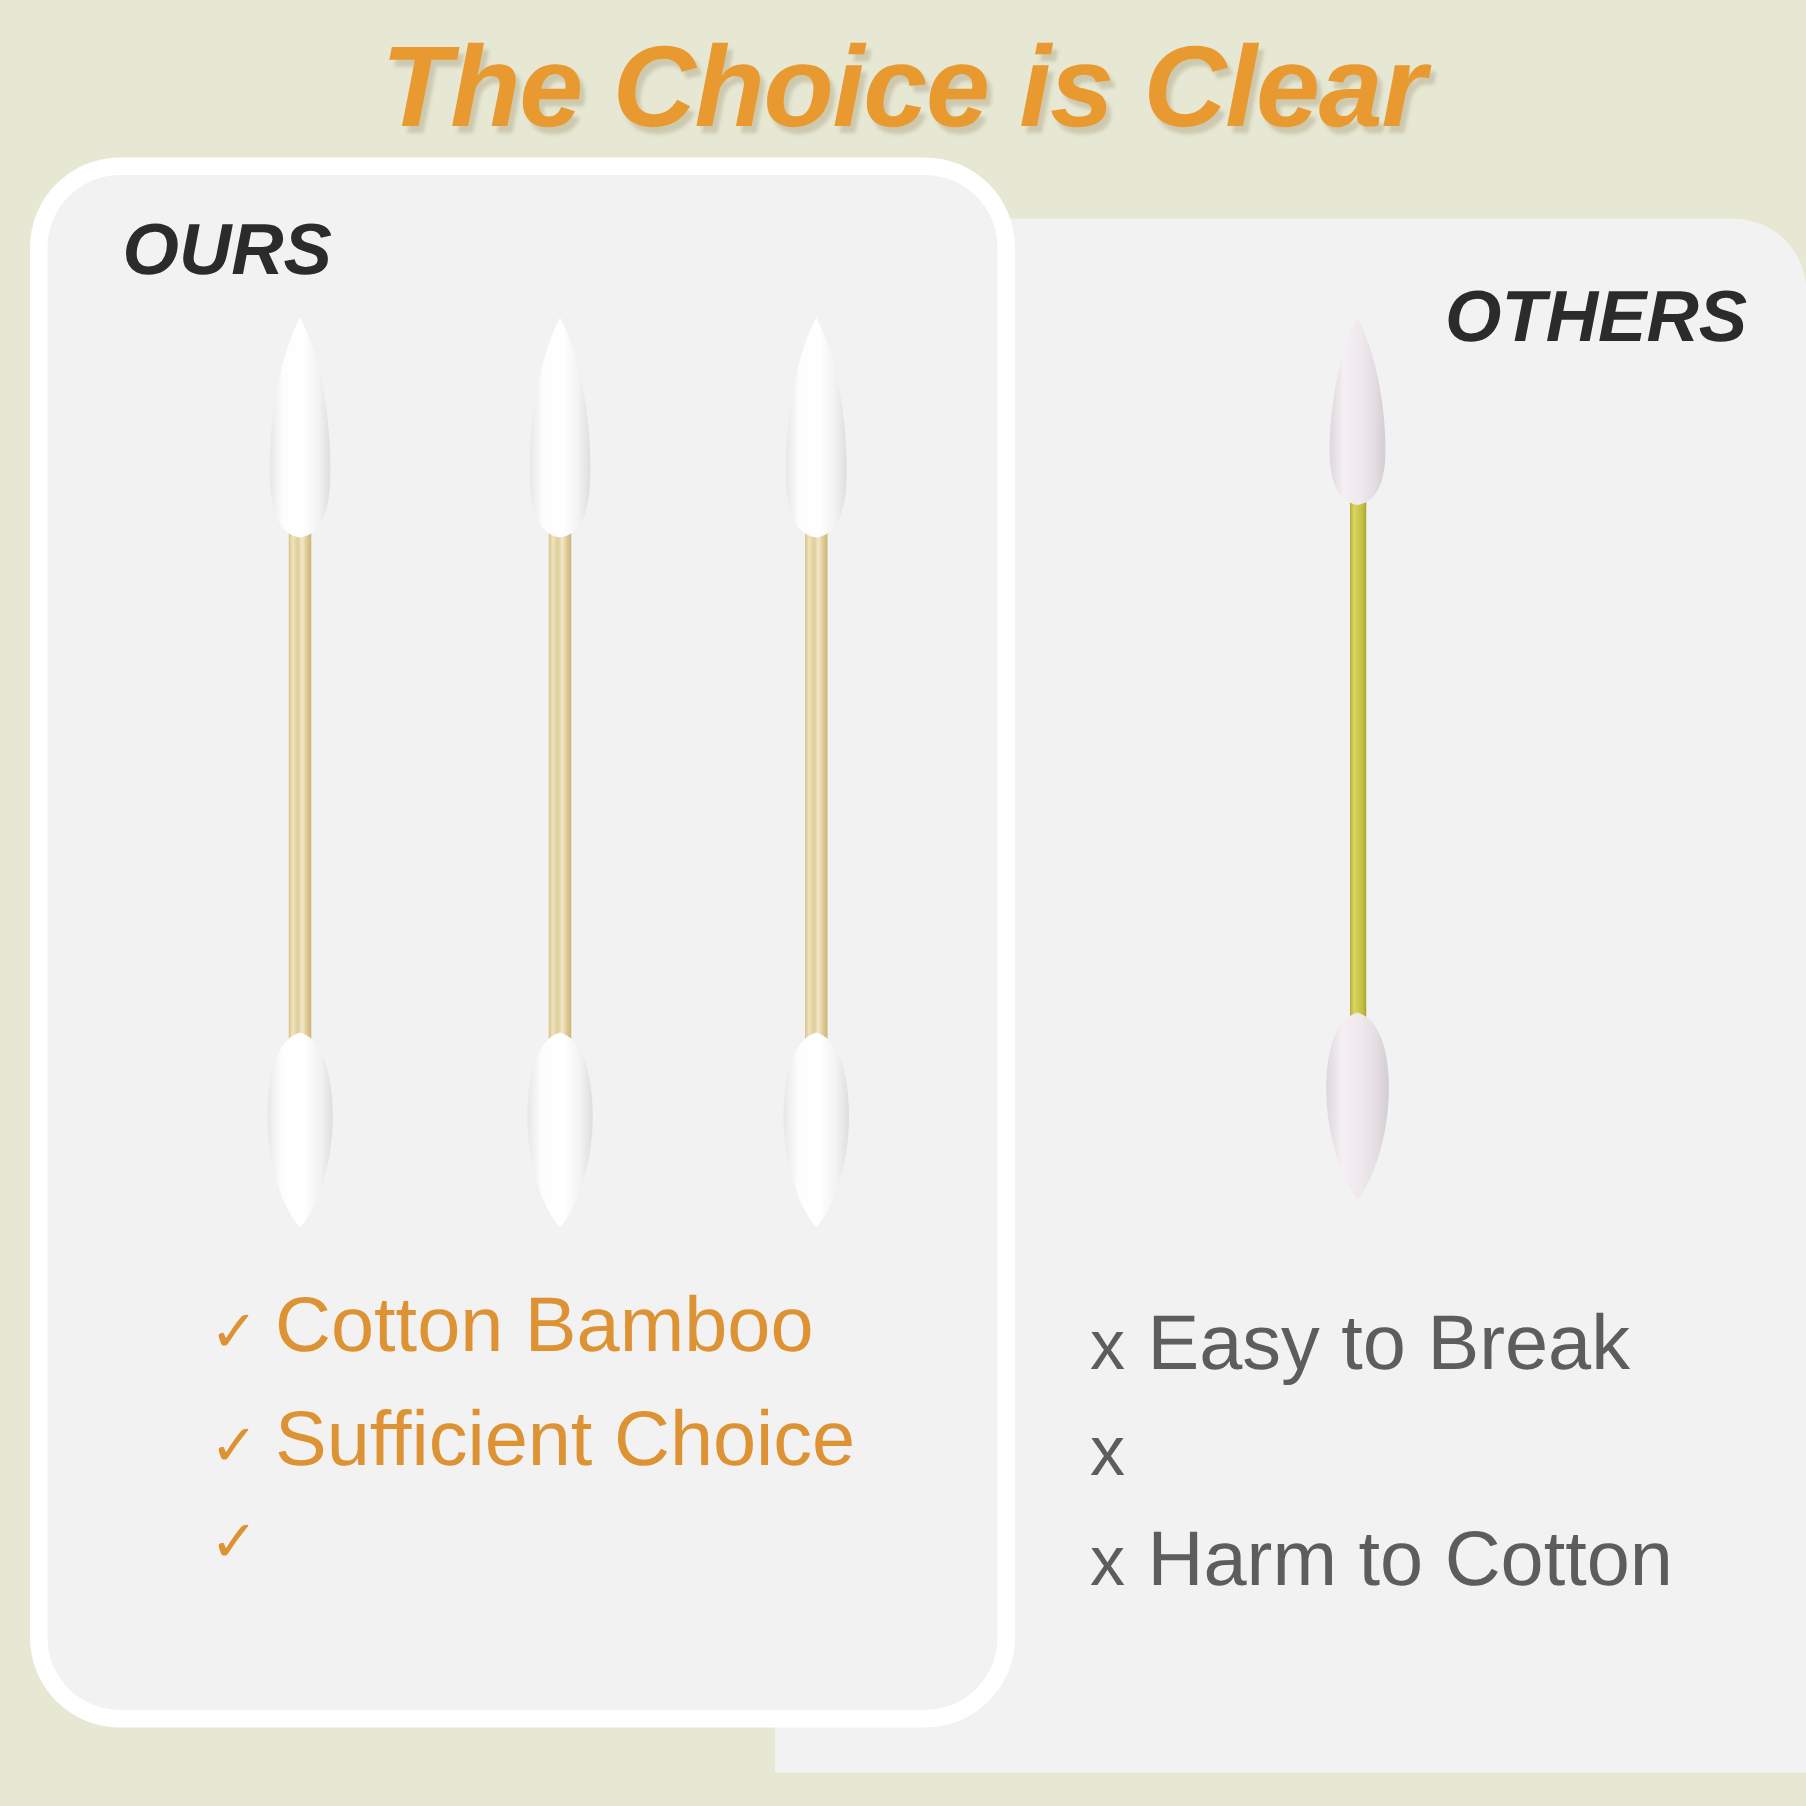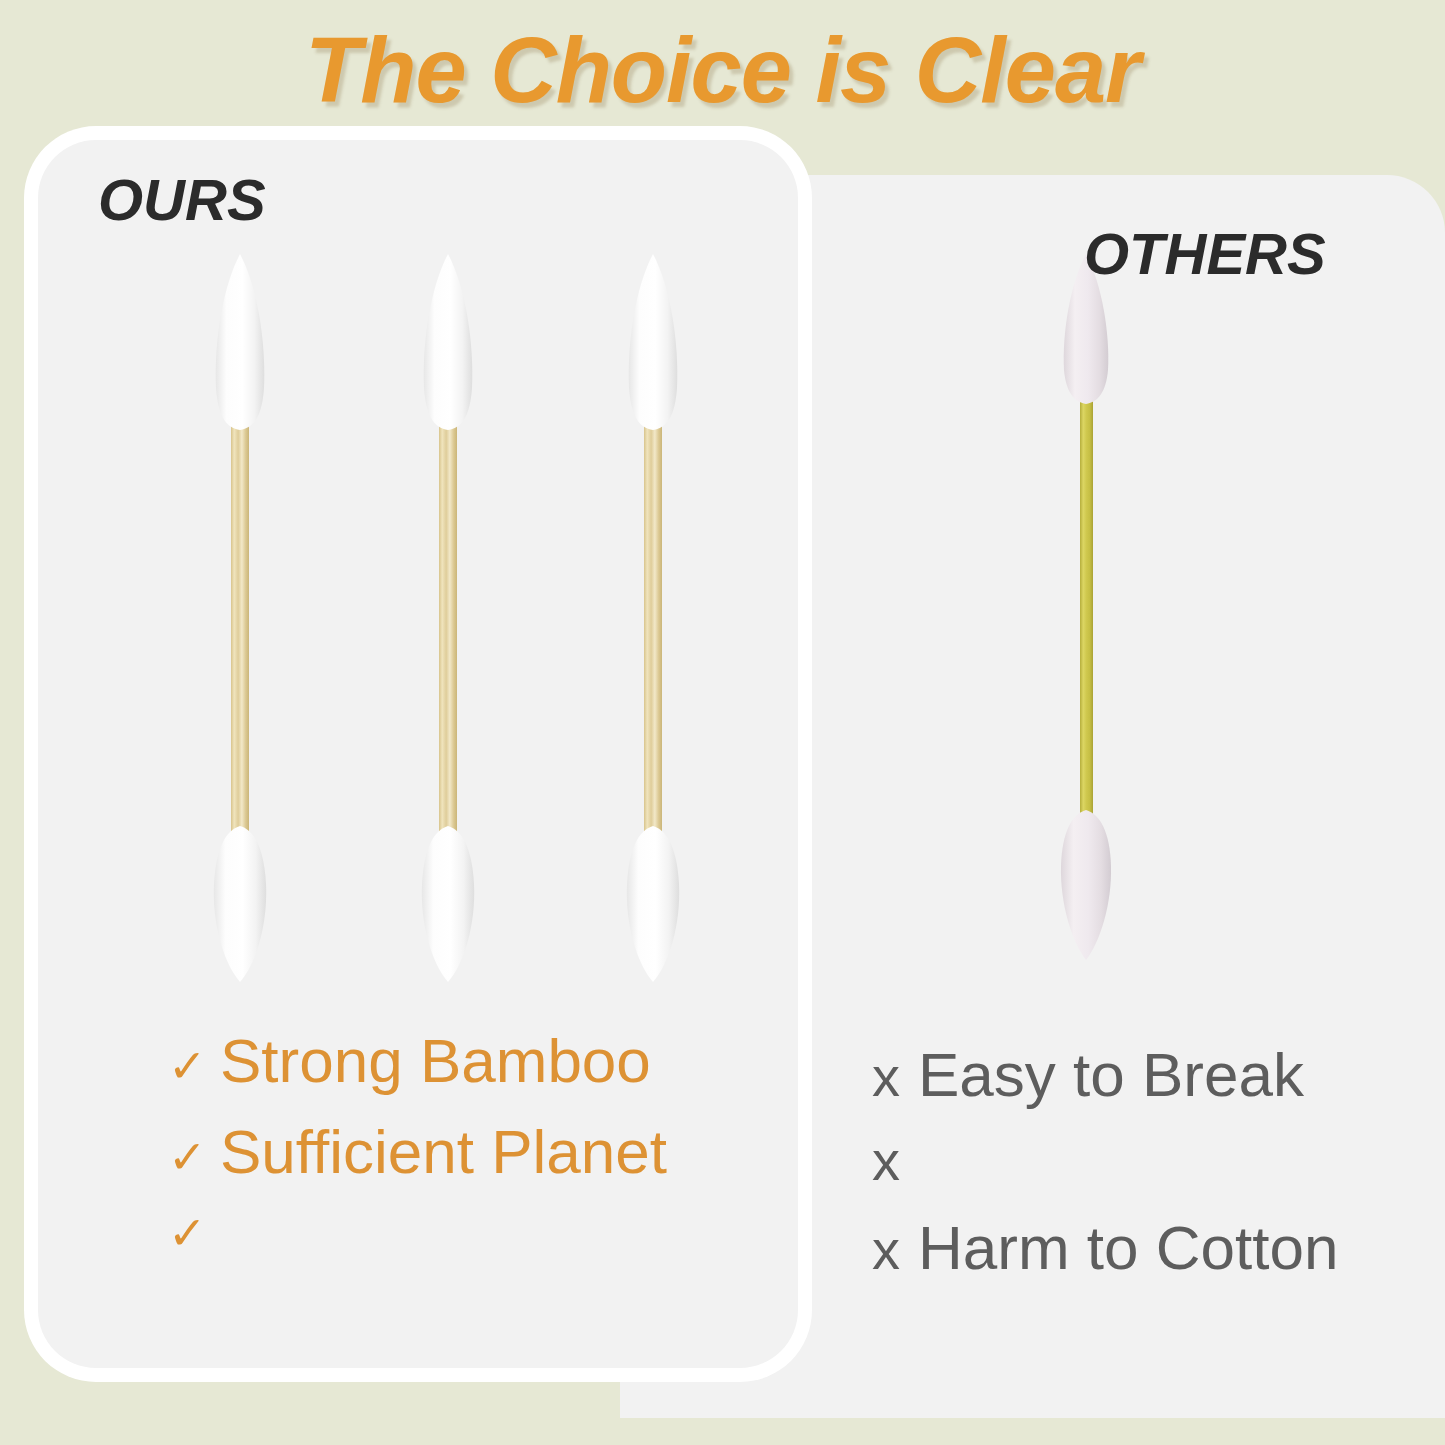--- a/index.html
+++ b/index.html
@@ -62,21 +62,21 @@
     color: #2b2b2b;
     letter-spacing: 0px;
     white-space: nowrap;
   }
   .label-ours {
     left: 98px;
     top: 166px;
     z-index: 5;
   }
   .label-others {
-    left: 1084px;
+    left: 1156px;
     top: 220px;
     z-index: 5;
   }
 
   
   .swab {
     position: absolute;
     z-index: 4;
   }
 
@@ -165,25 +165,25 @@
 
 <svg class="swab" style="left:583px; top:248px;" width="140" height="740" viewBox="0 0 140 740">
   <rect x="61" y="120" width="18" height="500" fill="url(#bambooG)"></rect>
   <path d="M70 6 C 88 40, 96 96, 94 140 C 92 168, 84 180, 70 182 C 56 180, 48 168, 46 140 C 44 96, 52 40, 70 6 Z" fill="url(#cottonG)"></path>
   <path d="M70 578 C 84 582, 94 600, 96 636 C 98 676, 86 716, 70 734 C 54 716, 42 676, 44 636 C 46 600, 56 582, 70 578 Z" fill="url(#cottonG)"></path>
 </svg>
 
 <div class="features features-ours">
   <div class="feature-row">
     <span class="mark mark-check">✓</span>
-    <span class="feature-text text-ours">Strong Bamboo</span>
+    <span class="feature-text text-ours">Cotton Bamboo</span>
   </div>
   <div class="feature-row">
     <span class="mark mark-check">✓</span>
-    <span class="feature-text text-ours">Sufficient Planet</span>
+    <span class="feature-text text-ours">Sufficient Choice</span>
   </div>
   <div class="feature-row">
     <span class="mark mark-check">✓</span>
   </div>
 </div>
 
 <div class="card card-others"></div>
 <div class="card-label label-others">OTHERS</div>
 
 <svg class="swab" style="left:1022px; top:248px;" width="130" height="720" viewBox="0 0 130 720">

